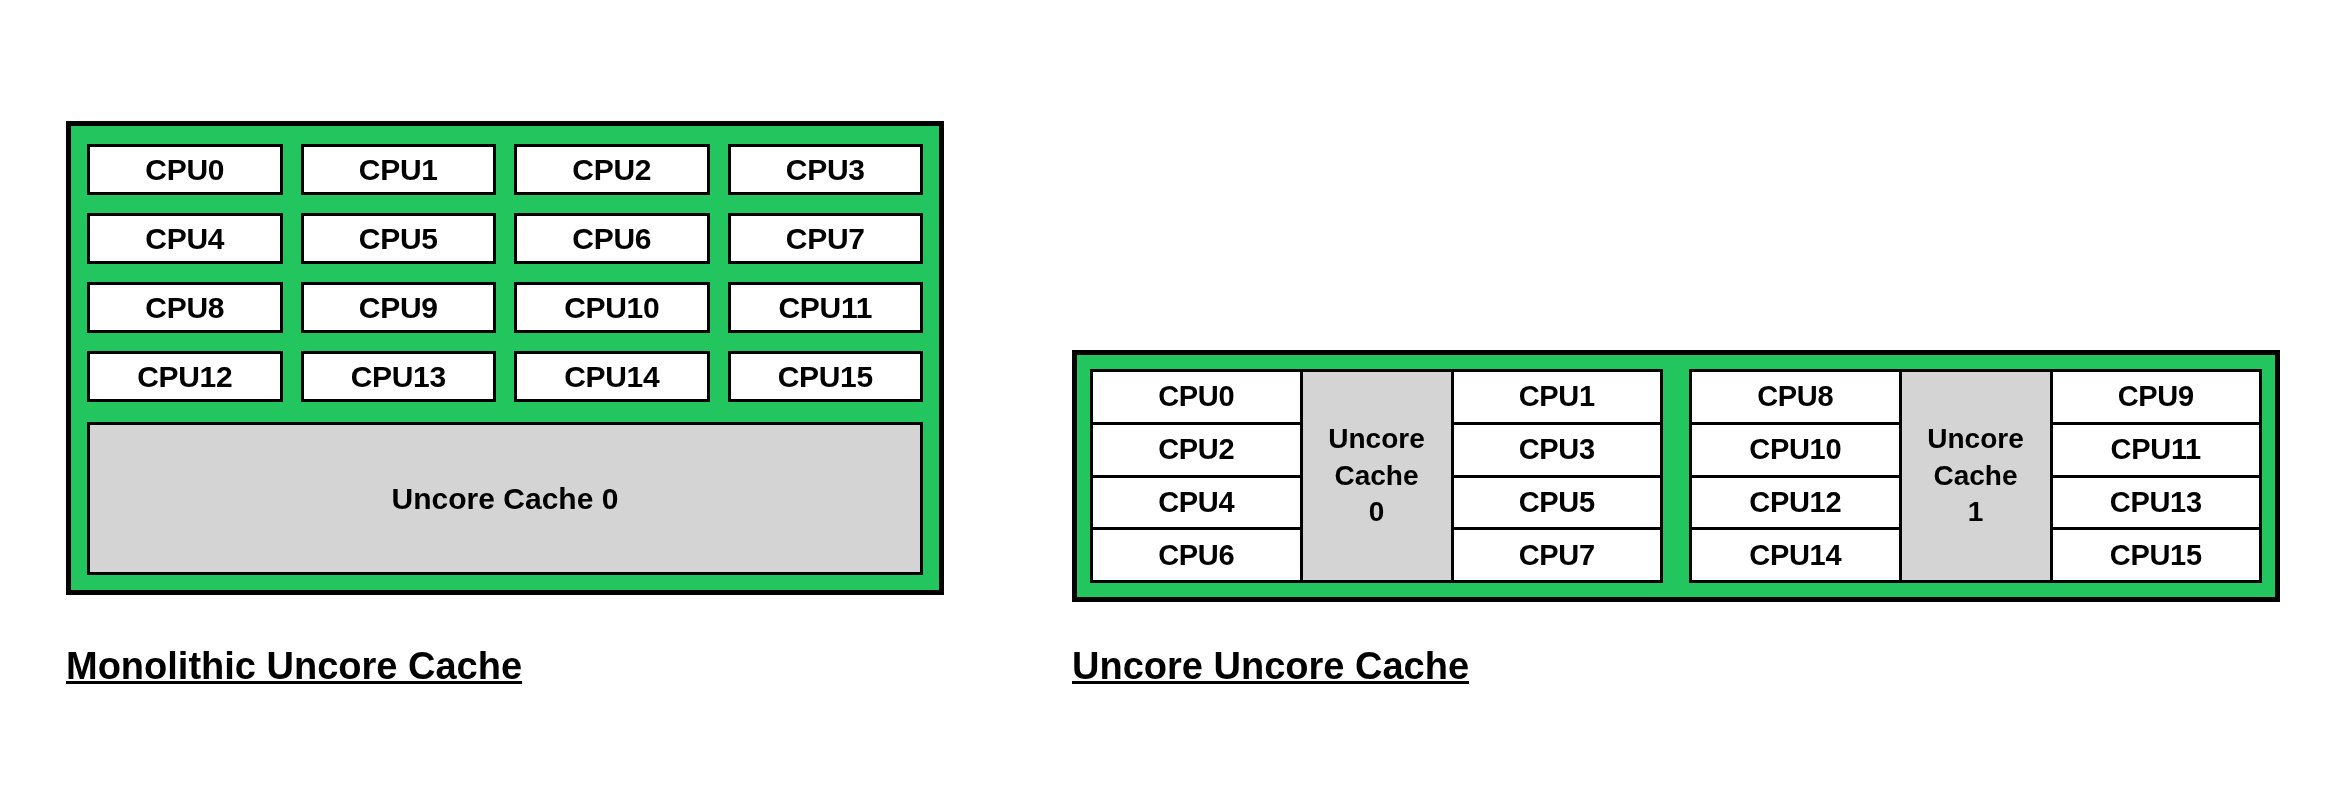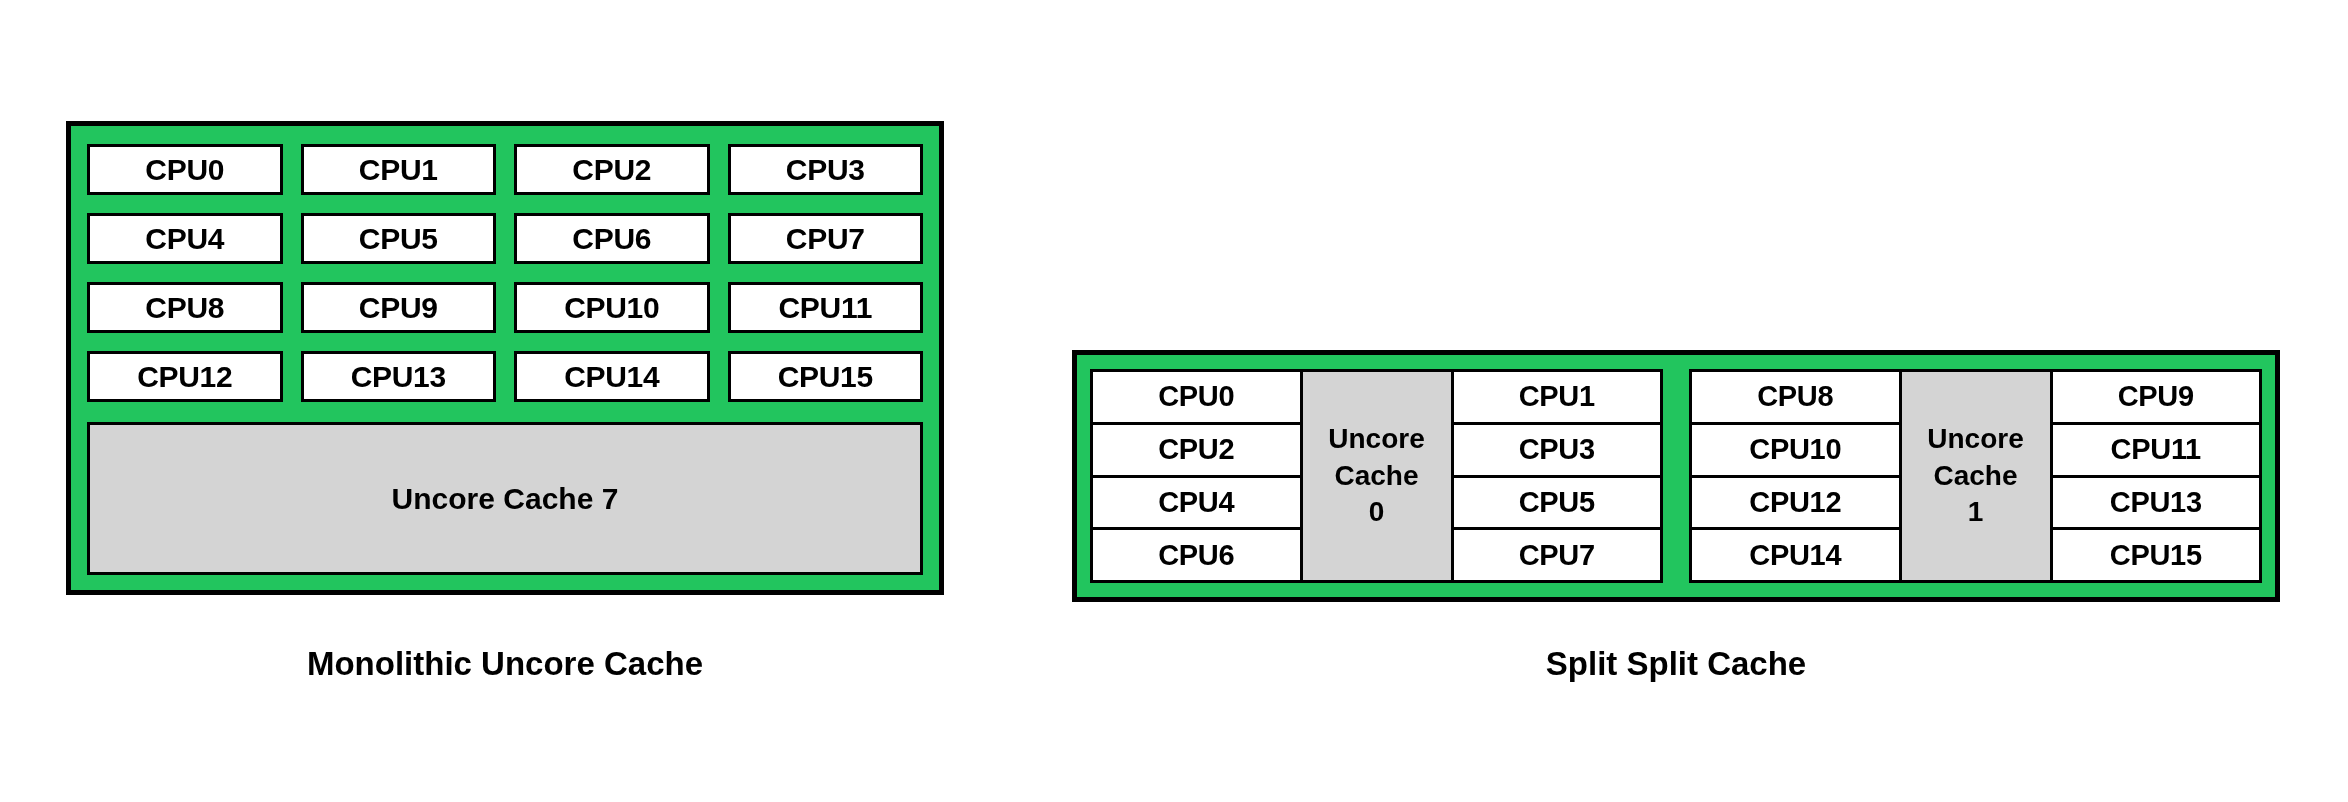--- a/index.html
+++ b/index.html
@@ -122,25 +122,26 @@
     font-weight: bold;
     color: #000000;
     line-height: 1.32;
     text-align: center;
   }
   .uncore-tall span { display: block; text-align: center; }
 
   
   .caption {
     position: absolute;
-    font-size: 33px;
-    font-weight: bold;
-    color: #000000;
-    text-align: center;
+    font-size: 38px;
+    font-weight: bold;
+    color: #000000;
+    text-align: left;
     white-space: nowrap;
+    text-decoration: underline;
   }
   #caption-monolithic {
     left: 66px;
     top: 645px;
     width: 878px;
   }
   #caption-split {
     left: 1072px;
     top: 645px;
     width: 1208px;
@@ -161,21 +162,21 @@
     <div class="cpu-box">CPU7</div>
     <div class="cpu-box">CPU8</div>
     <div class="cpu-box">CPU9</div>
     <div class="cpu-box">CPU10</div>
     <div class="cpu-box">CPU11</div>
     <div class="cpu-box">CPU12</div>
     <div class="cpu-box">CPU13</div>
     <div class="cpu-box">CPU14</div>
     <div class="cpu-box">CPU15</div>
   </div>
-  <div class="uncore-wide">Uncore Cache 7</div>
+  <div class="uncore-wide">Uncore Cache 0</div>
 </div>
 
 <div class="caption" id="caption-monolithic">Monolithic Uncore Cache</div>
 
 <div class="panel" id="panel-split">
 
   <div class="cache-group">
     <div class="cpu-column">
       <div class="cpu-cell">CPU0</div>
       <div class="cpu-cell">CPU2</div>
@@ -210,13 +211,13 @@
     <div class="cpu-column">
       <div class="cpu-cell">CPU9</div>
       <div class="cpu-cell">CPU11</div>
       <div class="cpu-cell">CPU13</div>
       <div class="cpu-cell">CPU15</div>
     </div>
   </div>
 
 </div>
 
-<div class="caption" id="caption-split">Split Split Cache</div>
+<div class="caption" id="caption-split">Uncore Uncore Cache</div>
 
 </body></html>

